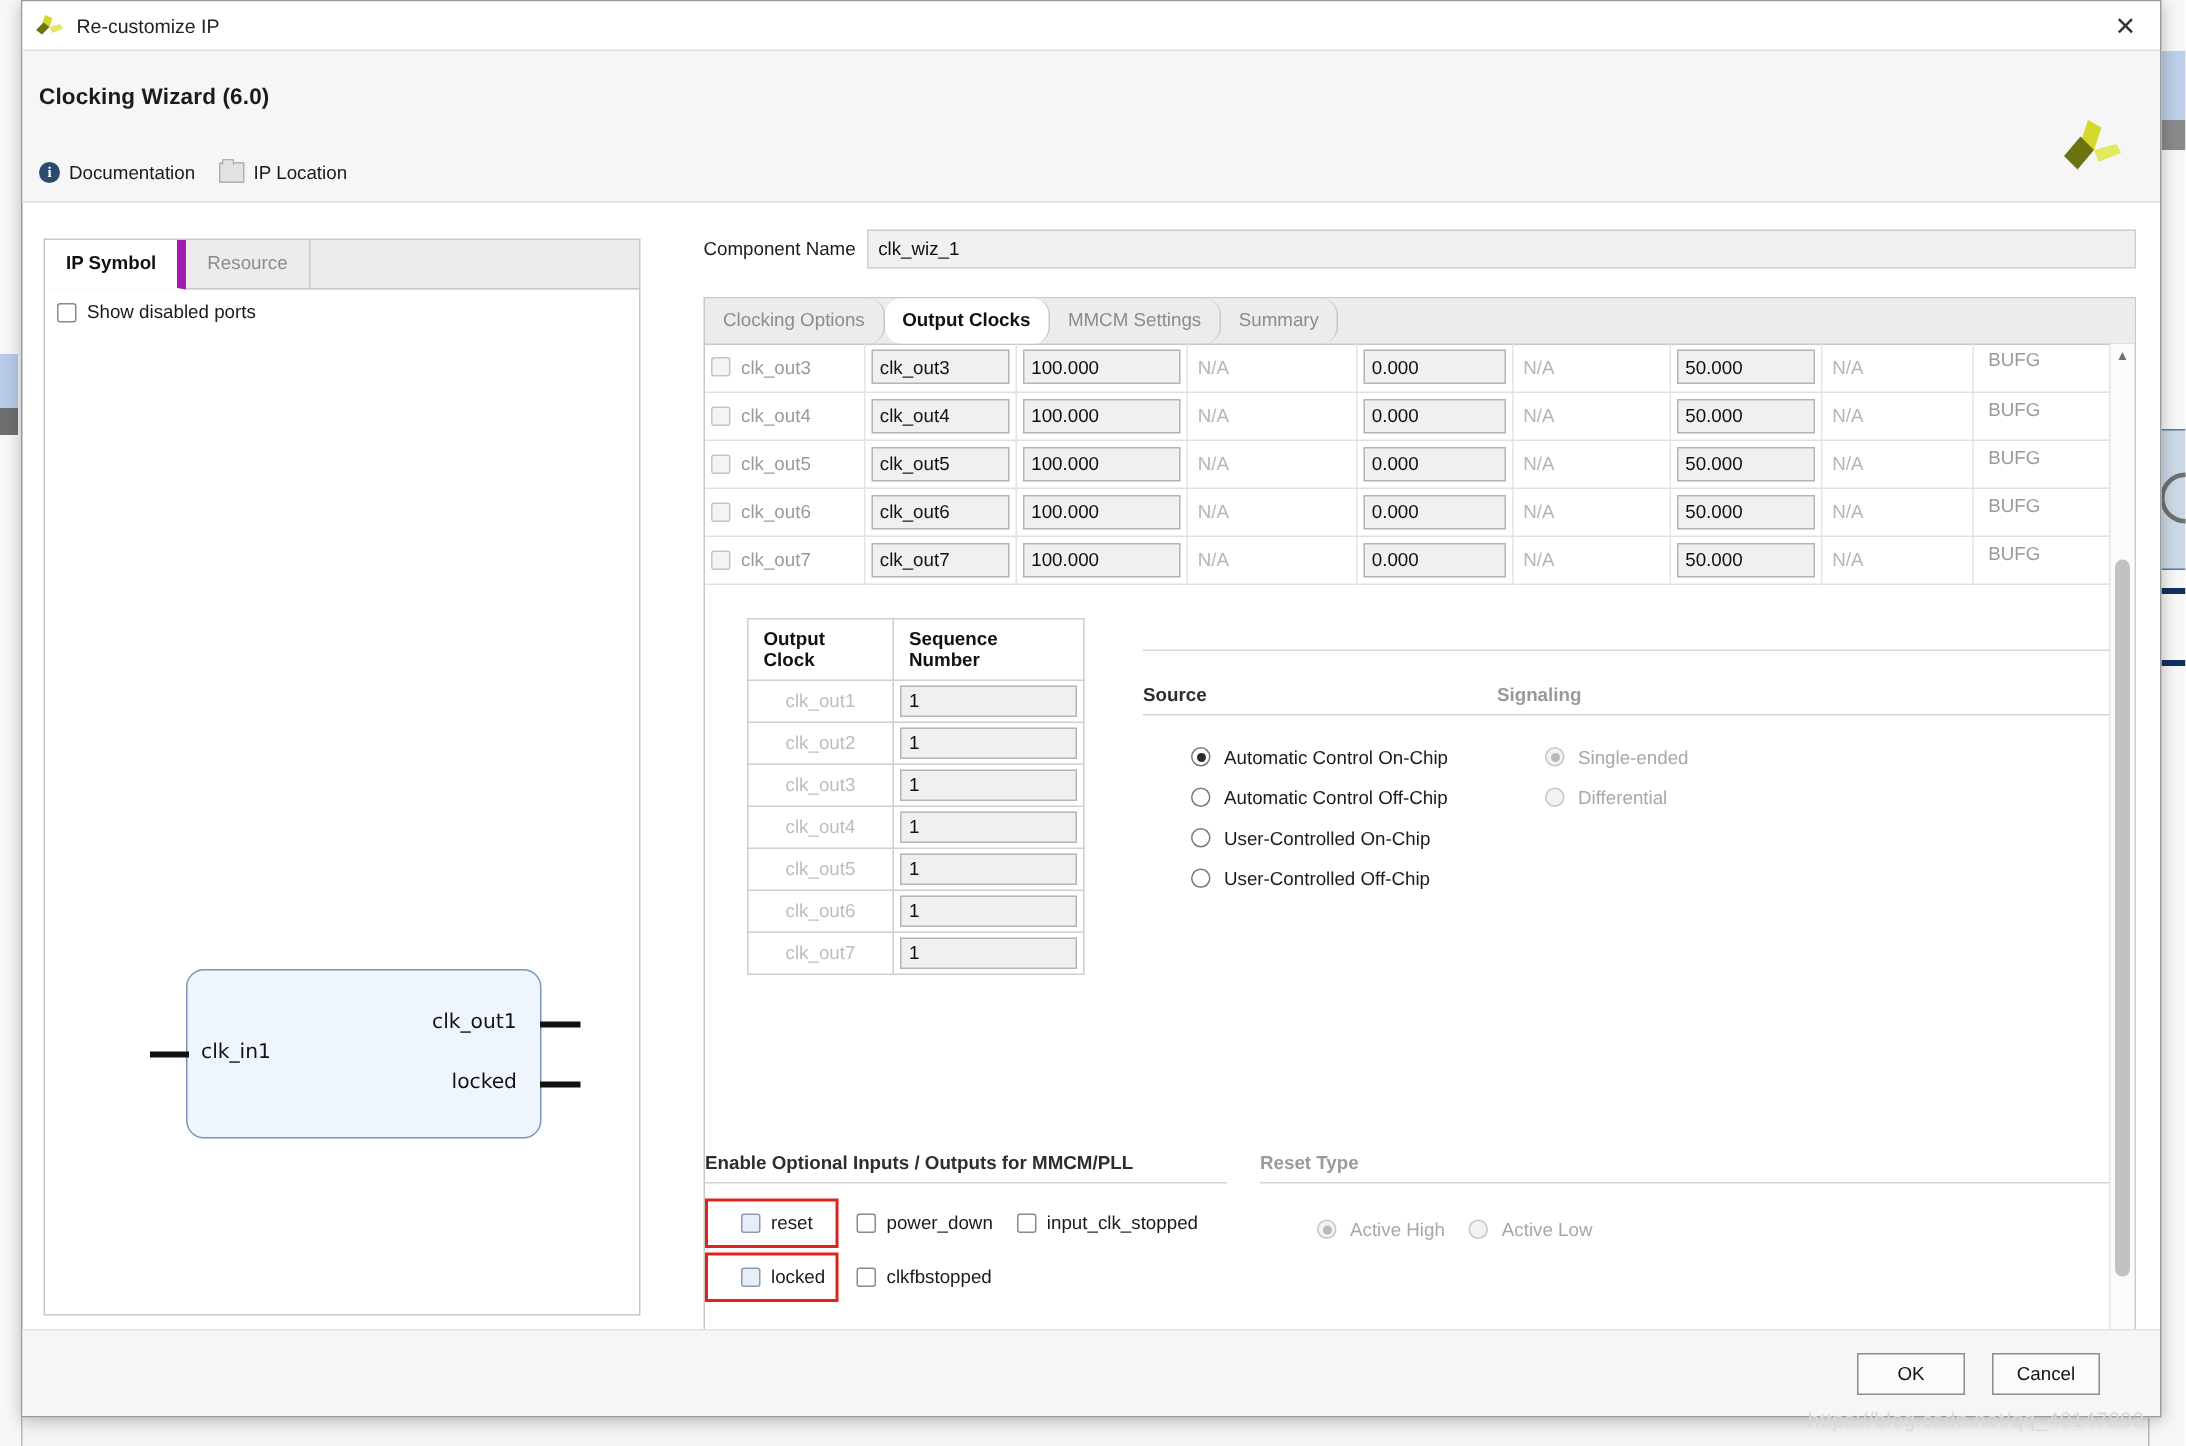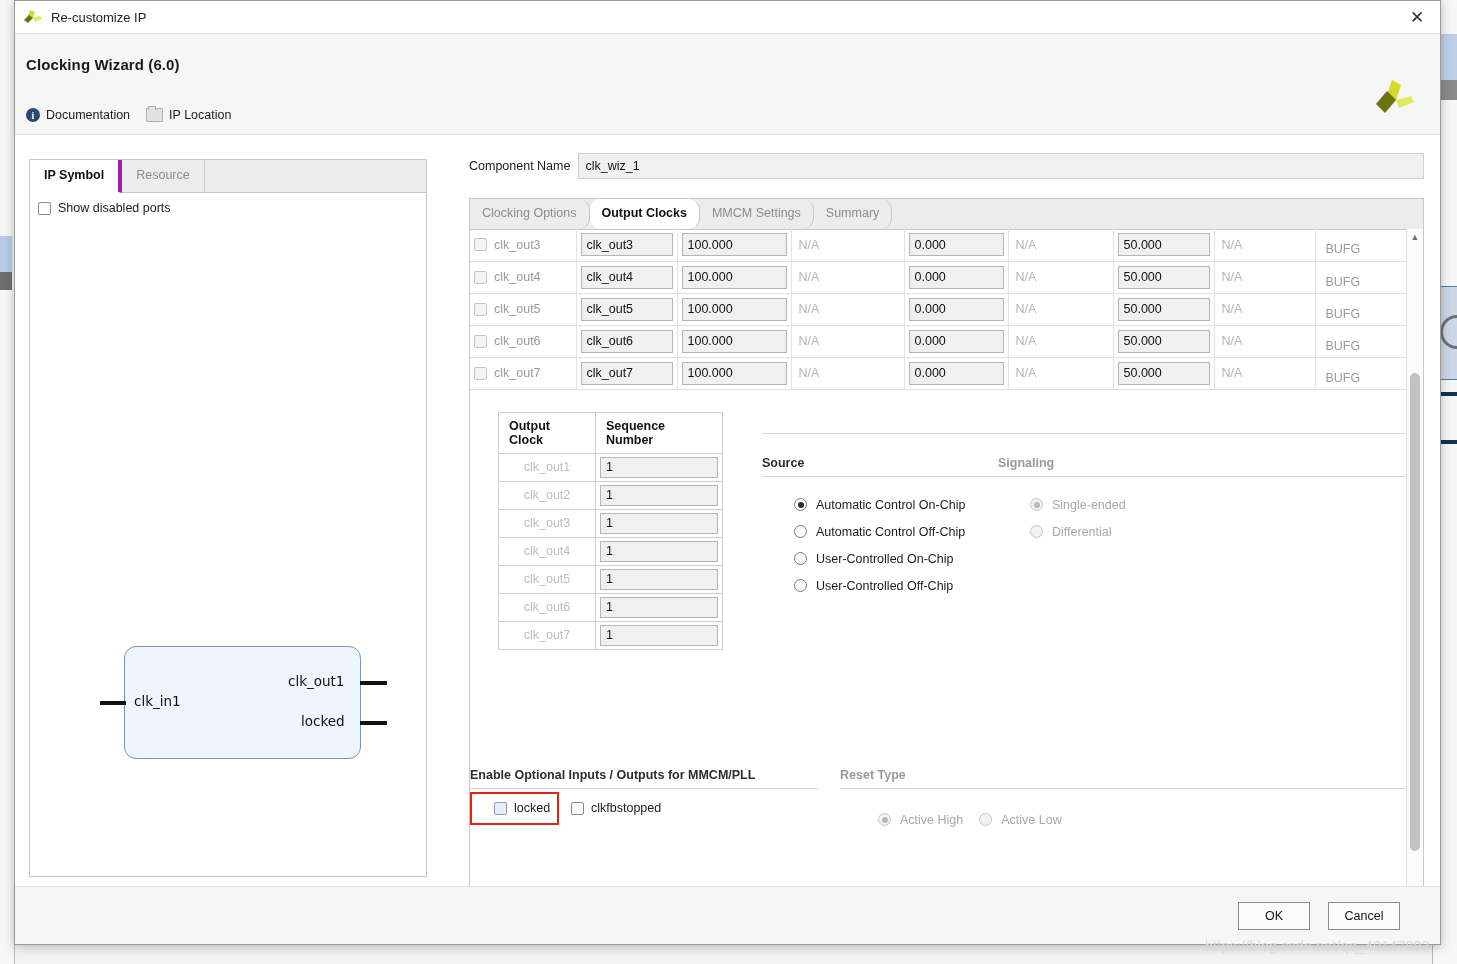--- a/index.html
+++ b/index.html
@@ -55,21 +55,21 @@
   .folder-ico { width:15px; height:12px; background:#e2e2e2; border:1px solid #b0b0b0; border-radius:1px; position:relative;}
   .folder-ico:before{ content:""; position:absolute; left:1px; top:-3px; width:6px; height:3px; background:#e2e2e2; border:1px solid #b0b0b0; border-bottom:none; border-radius:1px 1px 0 0;}
   .xlogo { position:absolute; right:26px; top:44px; width:40px; height:40px;}
 
   
   .dlg-body { position:relative; height:calc(100% - 133px); }
 
   
   .left-panel { position:absolute; left:14px; top:24px; width:398px; height:718px; border:1px solid #c8c8c8; background:#fff; box-sizing:border-box;}
   .tabs-row { display:flex; height:32px; background:#ececec; border-bottom:1px solid #c8c8c8; }
-  .tab { padding:0 14px; line-height:31px; font-size:12.5px; color:#8c8c8c; border-right:4px solid #a21caf; cursor:default;}
+  .tab { padding:0 14px; line-height:31px; font-size:12.5px; color:#8c8c8c; border-right:6px solid #a21caf; cursor:default;}
   .tab.active { background:#ffffff; color:#111; font-weight:bold; border-bottom:1px solid #fff; margin-bottom:-1px;}
   .tab.last { border-right:1px solid #c8c8c8; }
   .showports { display:flex; align-items:center; gap:7px; padding:8px 0 0 8px; font-size:12.5px; color:#1b1b1b;}
   .cb { width:13px; height:13px; border:1px solid #8a8a8a; border-radius:2px; background:#fff; box-sizing:border-box; display:inline-block;}
   .cb.dim { border-color:#c4c4c4; background:#f4f4f4;}
   .cb.blue { background:#e8eef8; border-color:#8a9ab5;}
 
   .symbol-wrap { position:absolute; left:0; top:40px; width:100%; height:678px;}
   .sym-box { position:absolute; left:94px; top:446px; width:237px; height:113px; background:#eff5fc; border:1px solid #7996bd; border-radius:12px; box-sizing:border-box;}
   .sym-lbl { position:absolute; font-size:13.5px; color:#111; font-family:"DejaVu Sans", sans-serif;}
@@ -89,21 +89,21 @@
   .scrollarea { position:absolute; left:0; top:30px; right:0; bottom:0; overflow:hidden;}
   .content { position:absolute; left:0; top:0; right:16px; bottom:16px; overflow:hidden;}
 
   
   .clk-table { width:100%; border-collapse:collapse; table-layout:fixed; }
   .clk-table tr { height:32px; }
   .clk-table td { border-bottom:1px solid #e0e0e0; border-right:1px solid #e4e4e4; padding:0 4px; vertical-align:middle; font-size:12.5px;}
   .cell-chk { display:flex; align-items:center; gap:7px; color:#9a9a9a;}
   .fld { height:23px; border:1px solid #b5b5b5; background:#f0f0f0; display:flex; align-items:center; padding-left:5px; box-sizing:border-box; color:#111; font-size:12.5px;}
   .na { color:#b5b5b5; font-size:12.5px; padding-left:3px;}
-  .combo { height:23px; display:flex; align-items:flex-end; justify-content:space-between; padding:0 4px 0 6px; color:#9a9a9a; font-size:12.5px;}
+  .combo { height:23px; display:flex; align-items:flex-start; justify-content:space-between; padding:0 4px 0 6px; color:#9a9a9a; font-size:12.5px;}
 
   .row-clip { height:10px; overflow:hidden; }
 
   
   .seq-head { display:flex; align-items:center; gap:8px; color:#a9a9a9; font-size:12.5px; padding:14px 0 7px 16px; width:268px; border-bottom:1px solid #d8d8d8; box-sizing:border-box;}
   .seq-table { border-collapse:collapse; margin:22px 0 0 28px; }
   .seq-table th { border:1px solid #cfcfcf; font-size:12.5px; font-weight:bold; color:#111; padding:6px 10px; text-align:left; background:#fff;margin-top:28px;}
   .seq-table td { border:1px solid #cfcfcf; padding:3px 4px; }
   .seq-name { color:#bdbdbd; font-size:12.5px; text-align:center; width:88px;}
   .seq-val { width:118px; }
@@ -525,20 +525,36 @@
                   </div>
                 </div>
               </div>
             </div>
 
             <div style="display:flex; padding-top:6px;">
               <div style="width:348px;">
                 <div class="sec-title">Enable Optional Inputs / Outputs for MMCM/PLL</div>
                 <div class="rule" style="margin-top:6px;"></div>
 
+                <div style="display:flex; align-items:center; margin-top:10px;">
+                  <div class="redbox" style="width:89px; height:33px; display:flex; align-items:center; padding-left:22px; box-sizing:border-box;">
+                    <div class="opt-cb">
+                        <span class="cb blue"></span>
+                        <span>reset</span>
+                      </div>
+                  </div>
+                  <div class="opt-cb" style="margin-left:12px;">
+                      <span class="cb"></span>
+                      <span>power_down</span>
+                    </div>
+                  <div class="opt-cb" style="margin-left:16px;">
+                      <span class="cb"></span>
+                      <span>input_clk_stopped</span>
+                    </div>
+                </div>
 
                 <div style="display:flex; align-items:center; margin-top:3px;">
                   <div class="redbox" style="width:89px; height:33px; display:flex; align-items:center; padding-left:22px; box-sizing:border-box;">
                     <div class="opt-cb">
                         <span class="cb blue"></span>
                         <span>locked</span>
                       </div>
                   </div>
                   <div class="opt-cb" style="margin-left:12px;">
                       <span class="cb"></span>

